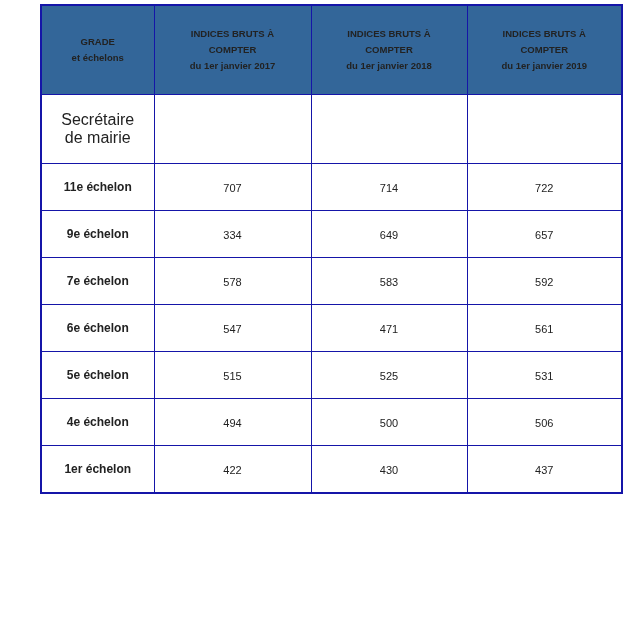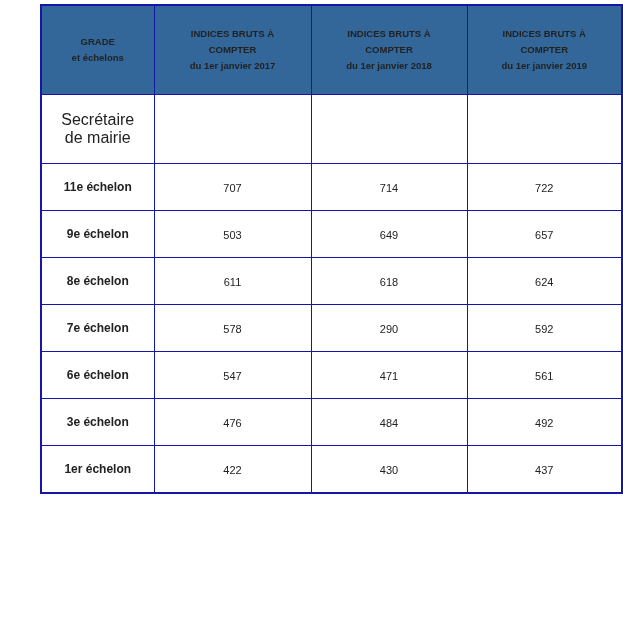--- a/index.html
+++ b/index.html
@@ -79,47 +79,47 @@
       <td class="cell"></td>
     </tr>
     <tr>
       <td class="cell first-label">11e échelon</td>
       <td class="cell">707</td>
       <td class="cell">714</td>
       <td class="cell">722</td>
     </tr>
     <tr>
       <td class="cell first-label">9e échelon</td>
-      <td class="cell">503</td>
+      <td class="cell">334</td>
       <td class="cell">649</td>
       <td class="cell">657</td>
     </tr>
     <tr>
-      <td class="cell first-label">8e échelon</td>
-      <td class="cell">611</td>
-      <td class="cell">618</td>
-      <td class="cell">624</td>
-    </tr>
-    <tr>
       <td class="cell first-label">7e échelon</td>
       <td class="cell">578</td>
-      <td class="cell">290</td>
+      <td class="cell">583</td>
       <td class="cell">592</td>
     </tr>
     <tr>
       <td class="cell first-label">6e échelon</td>
       <td class="cell">547</td>
       <td class="cell">471</td>
       <td class="cell">561</td>
     </tr>
     <tr>
-      <td class="cell first-label">3e échelon</td>
-      <td class="cell">476</td>
-      <td class="cell">484</td>
-      <td class="cell">492</td>
+      <td class="cell first-label">5e échelon</td>
+      <td class="cell">515</td>
+      <td class="cell">525</td>
+      <td class="cell">531</td>
+    </tr>
+    <tr>
+      <td class="cell first-label">4e échelon</td>
+      <td class="cell">494</td>
+      <td class="cell">500</td>
+      <td class="cell">506</td>
     </tr>
     <tr>
       <td class="cell first-label">1er échelon</td>
       <td class="cell">422</td>
       <td class="cell">430</td>
       <td class="cell">437</td>
     </tr>
   </tbody>
 </table>
 

